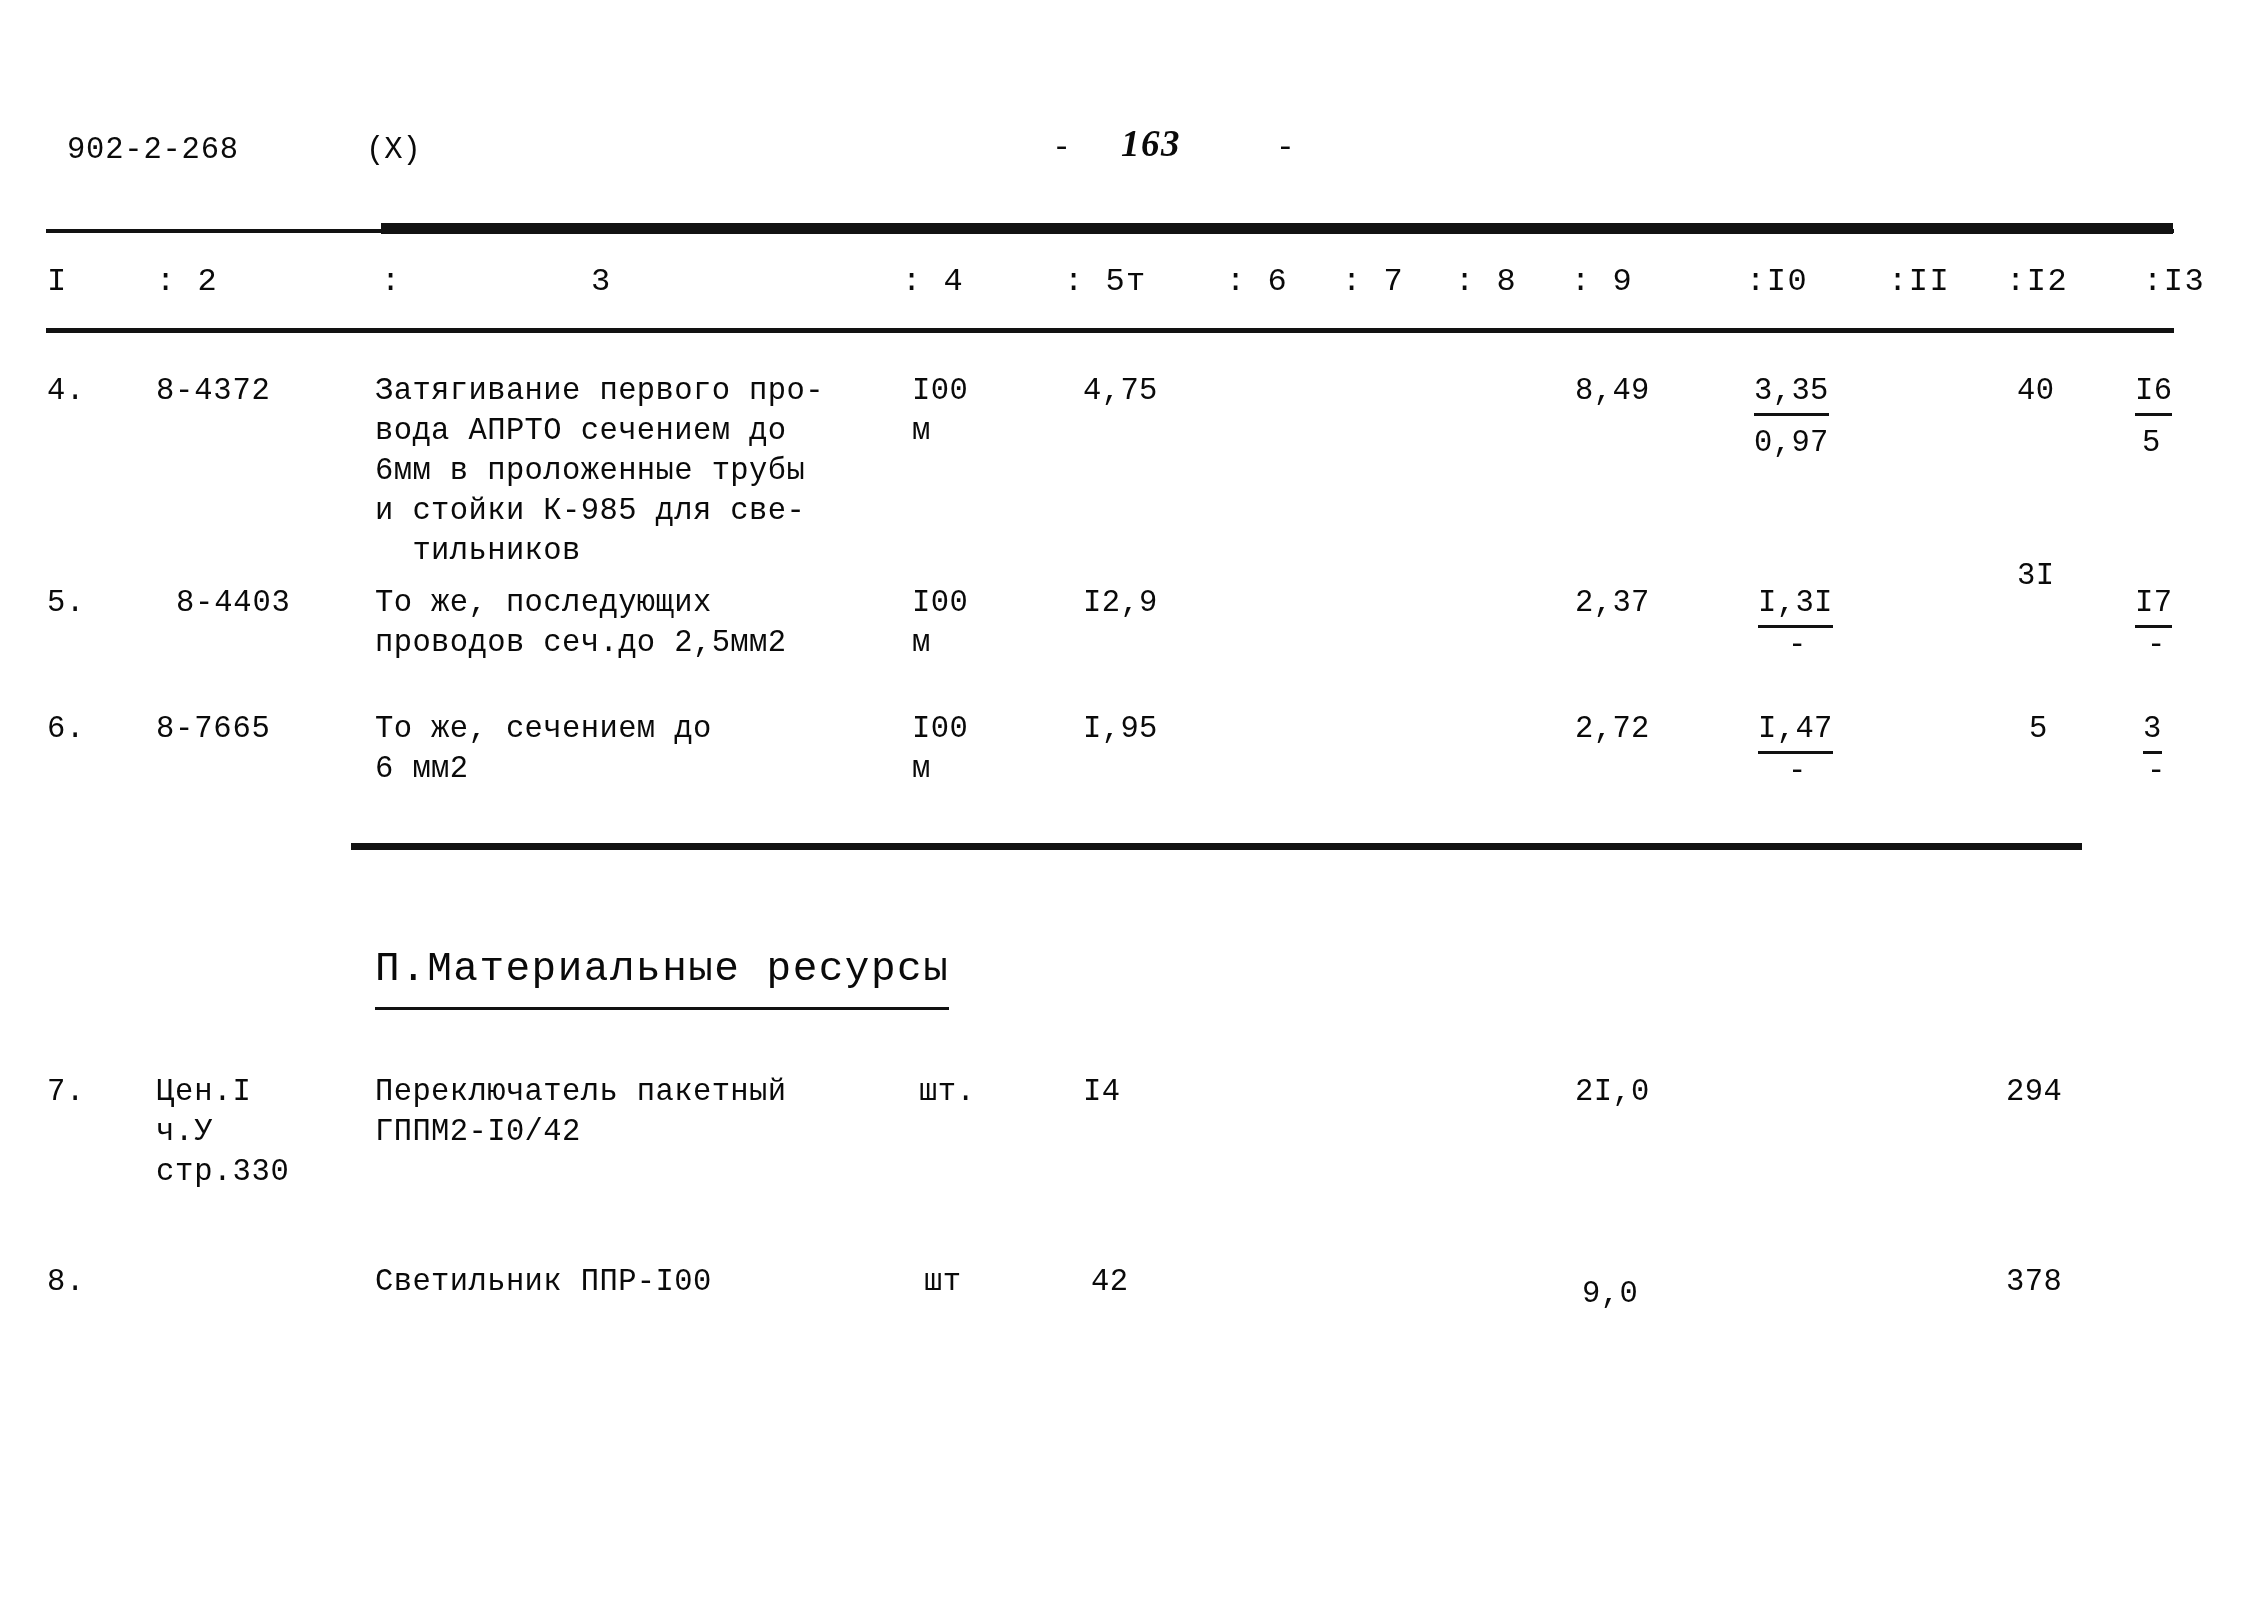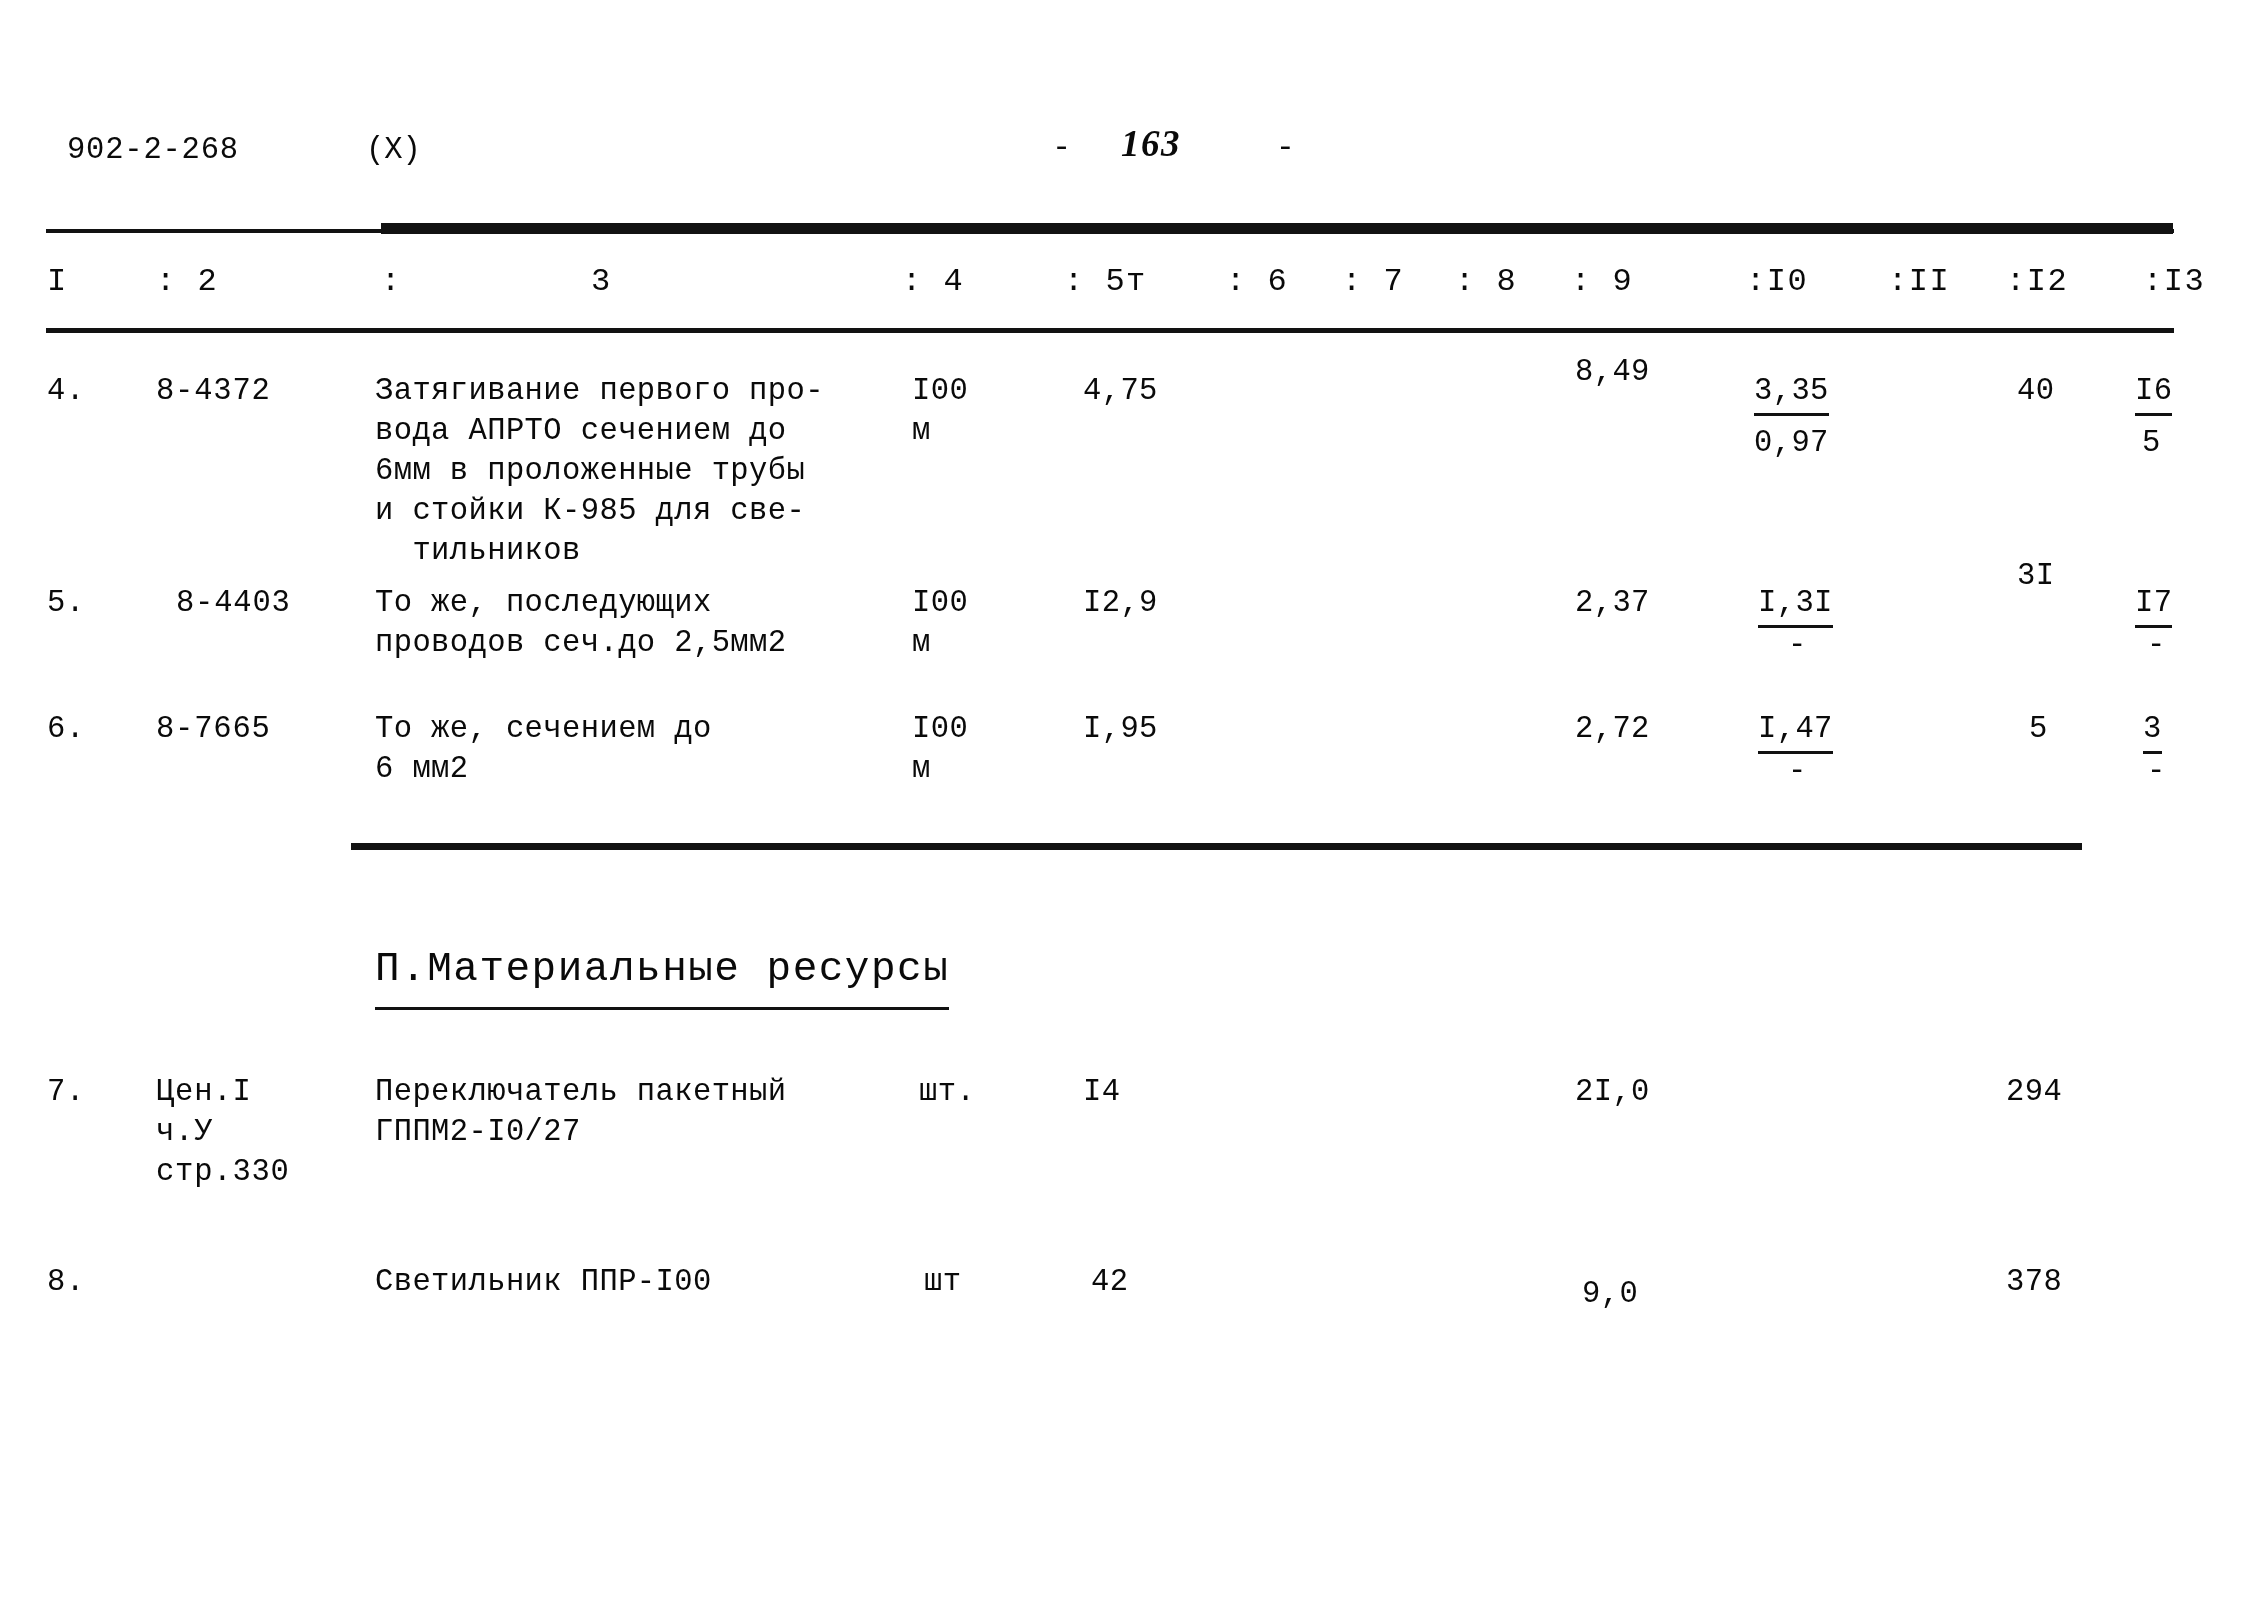--- a/index.html
+++ b/index.html
@@ -139,21 +139,21 @@
   <div class="cell num" style="left:47px;  top:371px;">4.</div>
   <div class="cell num" style="left:156px; top:371px;">8-4372</div>
   <div class="cell desc" style="left:375px; top:371px;">Затягивание первого про-
 вода АПРТО сечением до
 6мм в проложенные трубы
 и стойки К-985 для све-
   тильников</div>
   <div class="cell" style="left:912px;top:371px;">I00
 м</div>
   <div class="cell" style="left:1083px;top:371px;">4,75</div>
-  <div class="cell" style="left:1575px;top:352px;">8,49</div>
+  <div class="cell" style="left:1575px;top:371px;">8,49</div>
   <div class="cell underlined" style="left:1754px;top:371px;">3,35</div>
   <div class="cell" style="left:1754px;top:423px;">0,97</div>
   <div class="cell" style="left:2017px;top:371px;">40</div>
   <div class="cell underlined" style="left:2135px;top:371px;">I6</div>
   <div class="cell" style="left:2142px;top:423px;">5</div>
 
   <div class="cell num" style="left:47px;  top:583px;">5.</div>
   <div class="cell num" style="left:156px; top:583px;margin-left:20px;">8-4403</div>
   <div class="cell desc" style="left:375px; top:583px;">То же, последующих
 проводов сеч.до 2,5мм2</div>
@@ -181,21 +181,21 @@
   <div class="cell underlined" style="left:2143px;top:709px;">3</div>
   <div class="cell" style="left:2147px;top:751px;">-</div>
 
   <div class="section-title" style="left:375px; top:946px;">П.Материальные ресурсы</div>
 
   <div class="cell num" style="left:47px;  top:1072px;">7.</div>
   <div class="cell num" style="left:156px; top:1072px;">Цен.I
 ч.У
 стр.330</div>
   <div class="cell desc" style="left:375px; top:1072px;">Переключатель пакетный
-ГППМ2-I0/27</div>
+ГППМ2-I0/42</div>
   <div class="cell" style="left:919px;top:1072px;">шт.</div>
   <div class="cell" style="left:1083px;top:1072px;">I4</div>
   <div class="cell" style="left:1575px;top:1072px;">2I,0</div>
   <div class="cell" style="left:2006px;top:1072px;">294</div>
 
   <div class="cell num" style="left:47px;  top:1262px;">8.</div>
   <div class="cell desc" style="left:375px; top:1262px;">Светильник ППР-I00</div>
   <div class="cell" style="left:924px;top:1262px;">шт</div>
   <div class="cell" style="left:1091px;top:1262px;">42</div>
   <div class="cell" style="left:1582px;top:1262px;margin-top:12px;">9,0</div>

